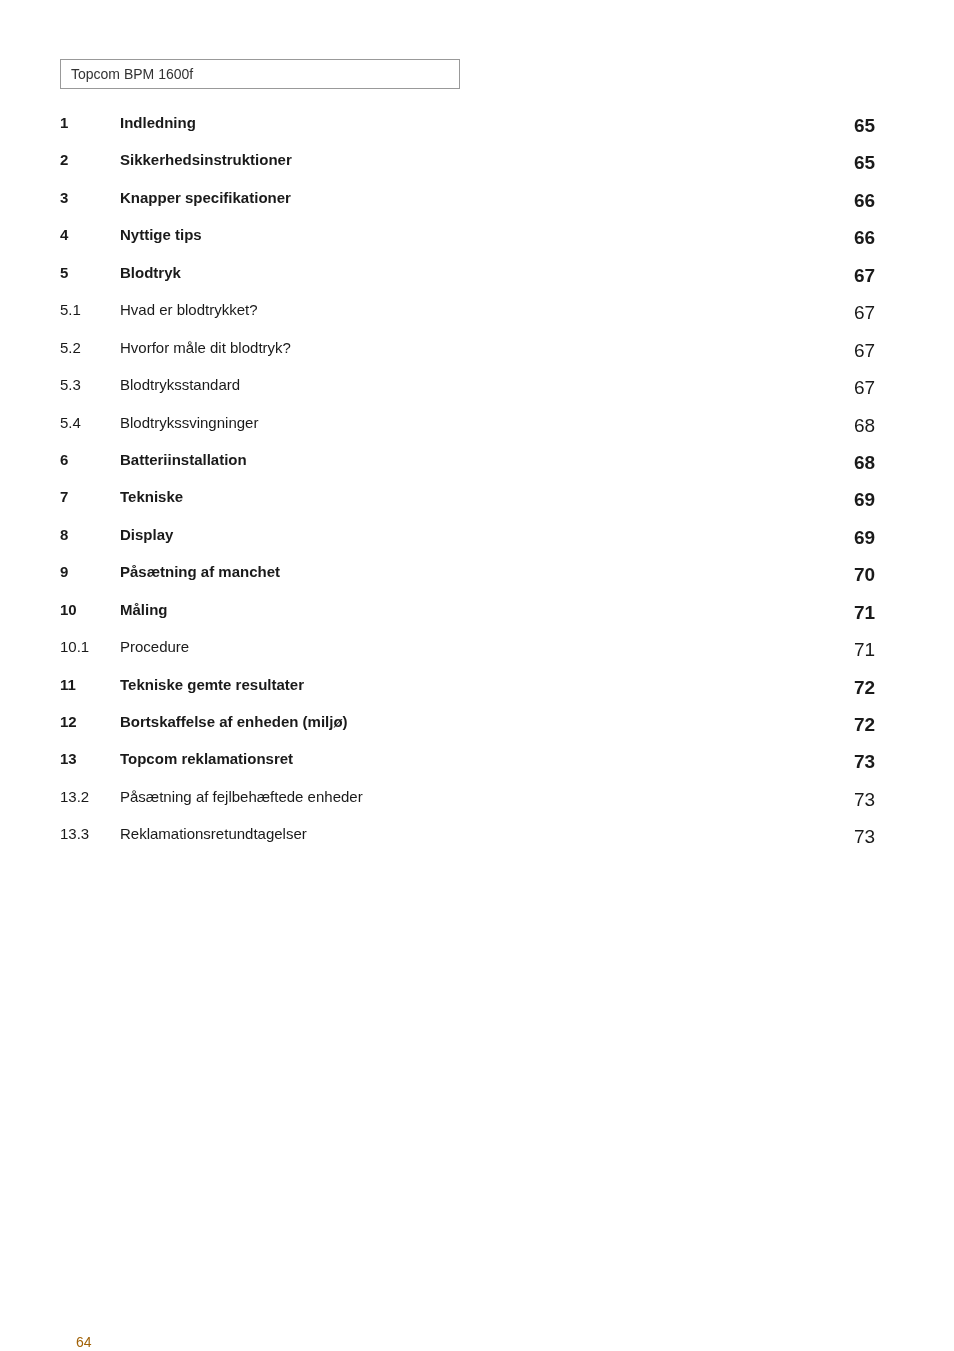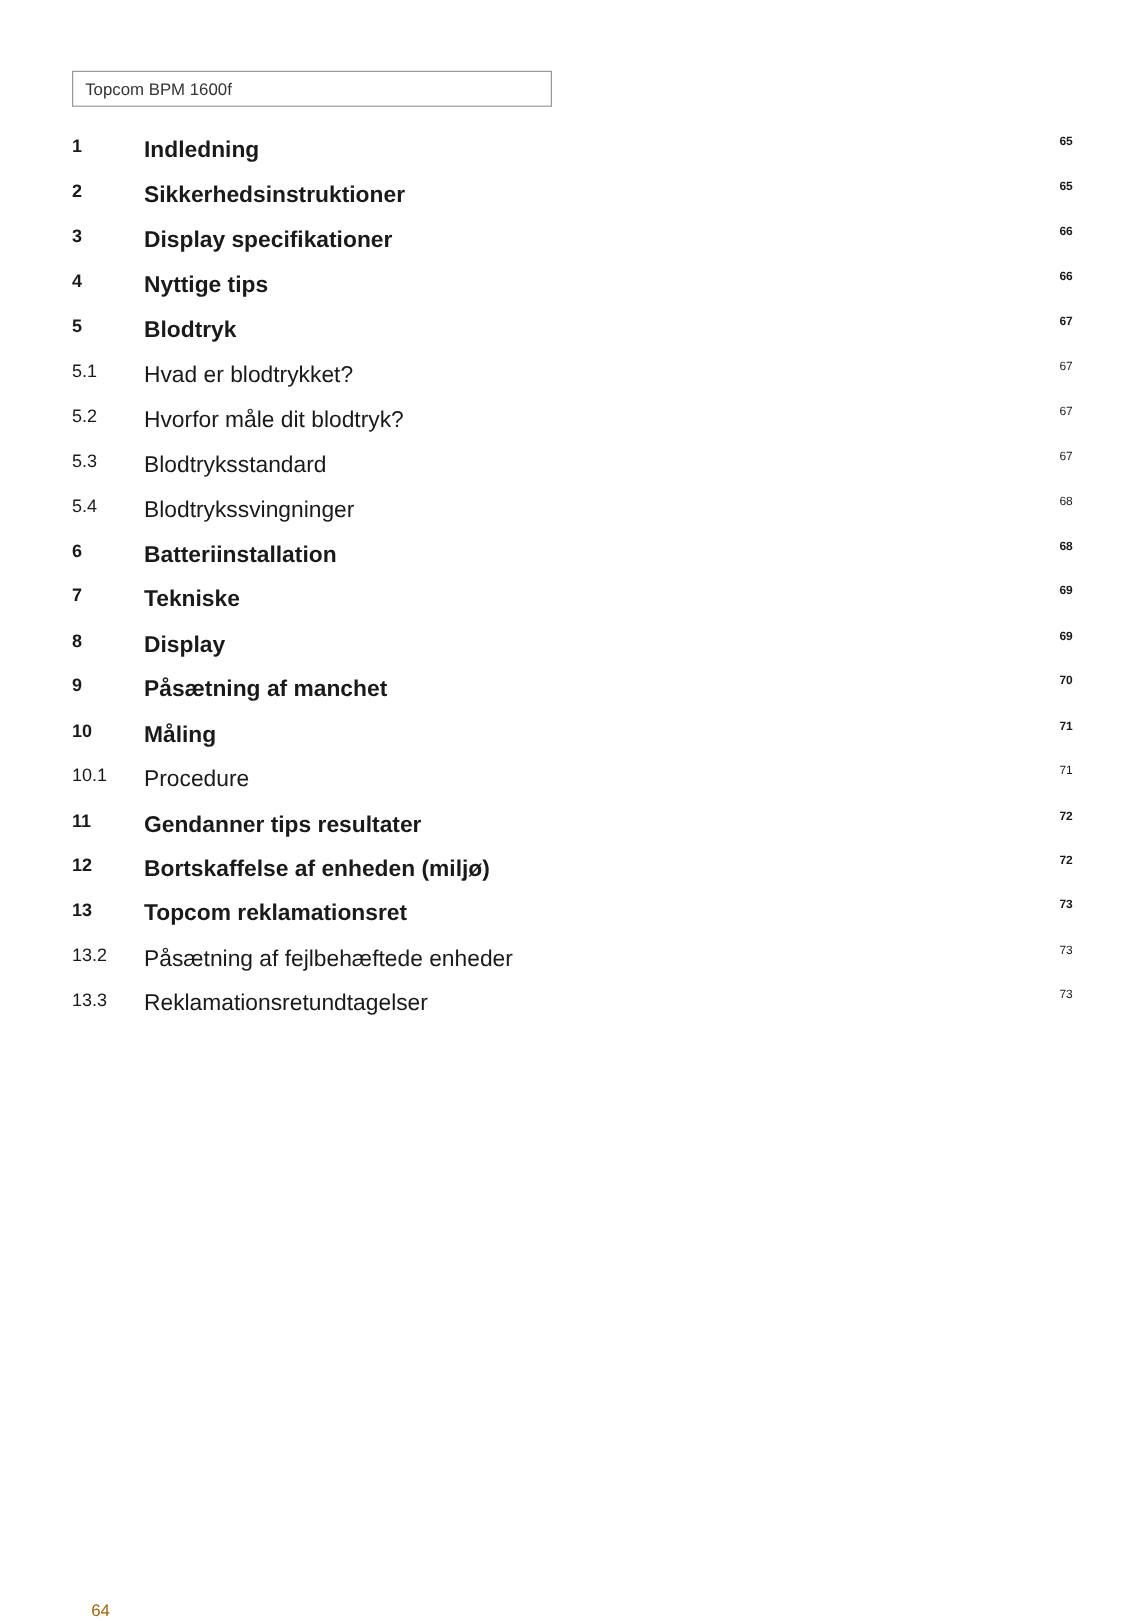--- a/index.html
+++ b/index.html
@@ -47,28 +47,27 @@
       vertical-align: top;
       line-height: 1.55;
     }
 
     .toc-table .col-num {
       width: 60px;
       font-size: 15px;
     }
 
     .toc-table .col-title {
-      font-size: 19px;
+      font-size: 15px;
       padding-right: 10px;
     }
 
     .toc-table .col-page {
       width: 40px;
-      text-align: right;
-      font-size: 10px;
+      font-size: 19px;
     }
 
     .bold-row .col-num,
     .bold-row .col-title,
     .bold-row .col-page {
       font-weight: bold;
     }
 
     .normal-row .col-num,
     .normal-row .col-title,
@@ -100,21 +99,21 @@
           <td class="col-title">Indledning</td>
           <td class="col-page">65</td>
         </tr>
         <tr class="bold-row">
           <td class="col-num">2</td>
           <td class="col-title">Sikkerhedsinstruktioner</td>
           <td class="col-page">65</td>
         </tr>
         <tr class="bold-row">
           <td class="col-num">3</td>
-          <td class="col-title">Display specifikationer</td>
+          <td class="col-title">Knapper specifikationer</td>
           <td class="col-page">66</td>
         </tr>
         <tr class="bold-row">
           <td class="col-num">4</td>
           <td class="col-title">Nyttige tips</td>
           <td class="col-page">66</td>
         </tr>
         <tr class="bold-row">
           <td class="col-num">5</td>
           <td class="col-title">Blodtryk</td>
@@ -165,21 +164,21 @@
           <td class="col-title">Måling</td>
           <td class="col-page">71</td>
         </tr>
         <tr class="normal-row">
           <td class="col-num">10.1</td>
           <td class="col-title">Procedure</td>
           <td class="col-page">71</td>
         </tr>
         <tr class="bold-row">
           <td class="col-num">11</td>
-          <td class="col-title">Gendanner tips resultater</td>
+          <td class="col-title">Tekniske gemte resultater</td>
           <td class="col-page">72</td>
         </tr>
         <tr class="bold-row">
           <td class="col-num">12</td>
           <td class="col-title">Bortskaffelse af enheden (miljø)</td>
           <td class="col-page">72</td>
         </tr>
         <tr class="bold-row">
           <td class="col-num">13</td>
           <td class="col-title">Topcom reklamationsret</td>

